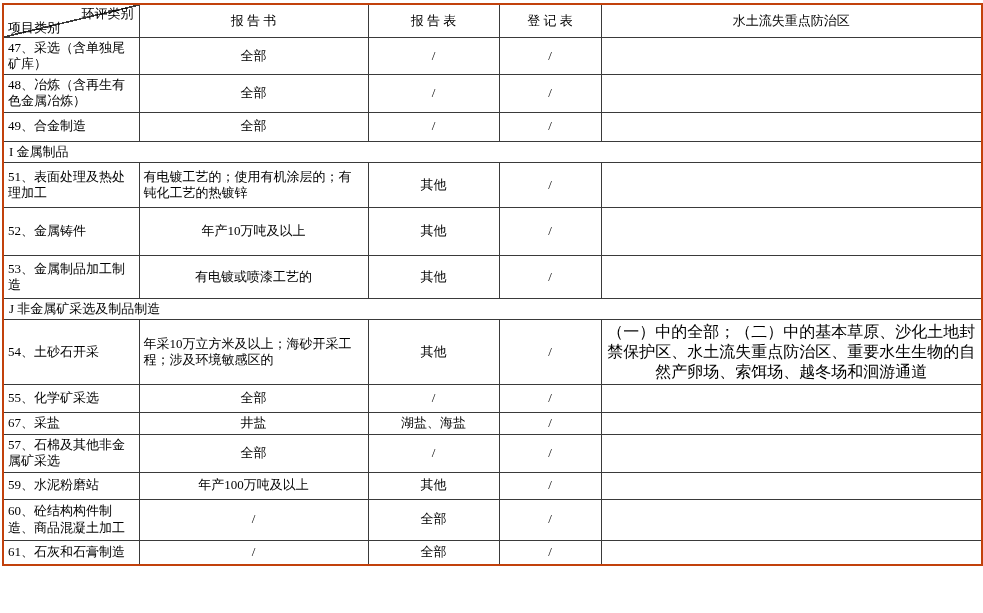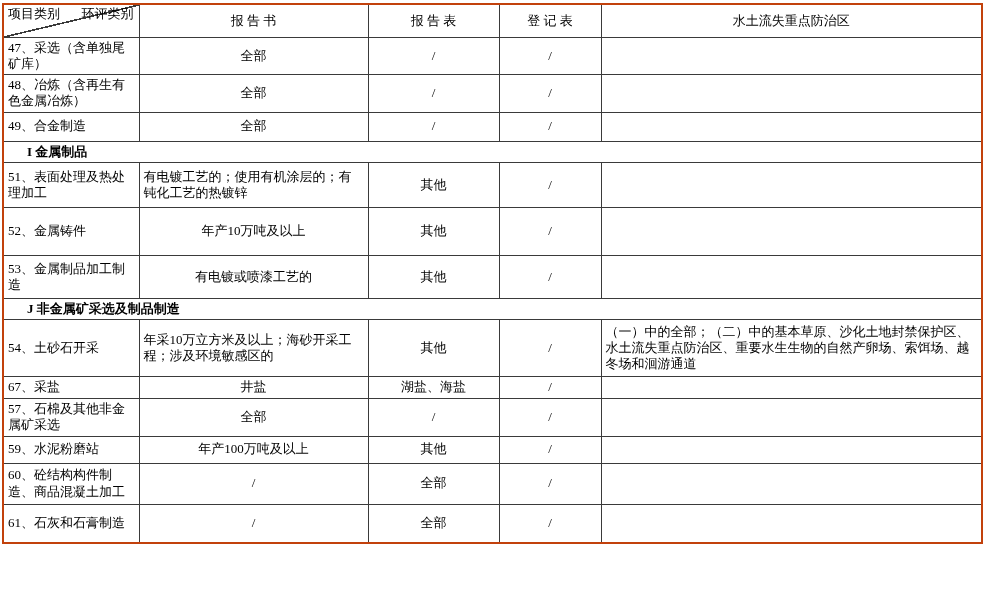--- a/index.html
+++ b/index.html
@@ -21,34 +21,34 @@
     vertical-align:middle;
     overflow:hidden;
     font-weight:normal;
     word-break:break-all;
   }
   th.colhead { font-weight:bold; text-align:center; }
   td.c { text-align:center;margin-left:44px; }
   td.l { text-align:left; }
   td.label { text-align:left; padding-left:4px;margin-top:48px; }
   tr.section td {
-    font-weight:bold; text-align:left; padding-left:23px;
+    font-weight:normal; text-align:left; padding-left:5px;
   }
   
   th.diag {
     position:relative; padding:0; font-weight:bold;
     background:linear-gradient(to bottom right,
       transparent calc(50% - 0.8px),
       #3a3a3a calc(50% - 0.8px),
       #3a3a3a calc(50% + 0.8px),
       transparent calc(50% + 0.8px));
   }
   th.diag .diag-top    { position:absolute; top:1px;  right:5px; }
-  th.diag .diag-bottom { position:absolute; bottom:14px; left:4px; }
-  td.note { text-align:left; font-size:13px; line-height:1.3; padding:2px 5px; }
+  th.diag .diag-bottom { position:absolute; bottom:0; left:4px; }
+  td.note { text-align:center; font-size:16px; line-height:1.3; padding:2px 5px; }
 </style>
 </head>
 <body>
 
 <div class="page">
   <table class="eia">
     <colgroup>
       <col style="width:136px">
       <col style="width:229px">
       <col style="width:131px">
@@ -126,20 +126,27 @@
     </tr>
 
     <tr style="height:57px">
       <td class="label">54、土砂石开采</td>
       <td class="l">年采10万立方米及以上；海砂开采工程；涉及环境敏感区的</td>
       <td class="c">其他</td>
       <td class="c">/</td>
       <td class="note">（一）中的全部；（二）中的基本草原、沙化土地封禁保护区、水土流失重点防治区、重要水生生物的自然产卵场、索饵场、越冬场和洄游通道</td>
     </tr>
 
+    <tr style="height:28px">
+      <td class="label">55、化学矿采选</td>
+      <td class="c">全部</td>
+      <td class="c">/</td>
+      <td class="c">/</td>
+      <td class="note"></td>
+    </tr>
 
     <tr style="height:22px">
       <td class="label">67、采盐</td>
       <td class="c">井盐</td>
       <td class="c">湖盐、海盐</td>
       <td class="c">/</td>
       <td class="note"></td>
     </tr>
 
     <tr style="height:35px">
@@ -160,21 +167,21 @@
     </tr>
 
     <tr style="height:41px">
       <td class="label">60、砼结构构件制造、商品混凝土加工</td>
       <td class="c">/</td>
       <td class="c">全部</td>
       <td class="c">/</td>
       <td class="note"></td>
     </tr>
 
-    <tr style="height:39px">
+    <tr style="height:25px">
       <td class="label">61、石灰和石膏制造</td>
       <td class="c">/</td>
       <td class="c">全部</td>
       <td class="c">/</td>
       <td class="note"></td>
     </tr>
 
   </tbody>
     </table>
 </div>

